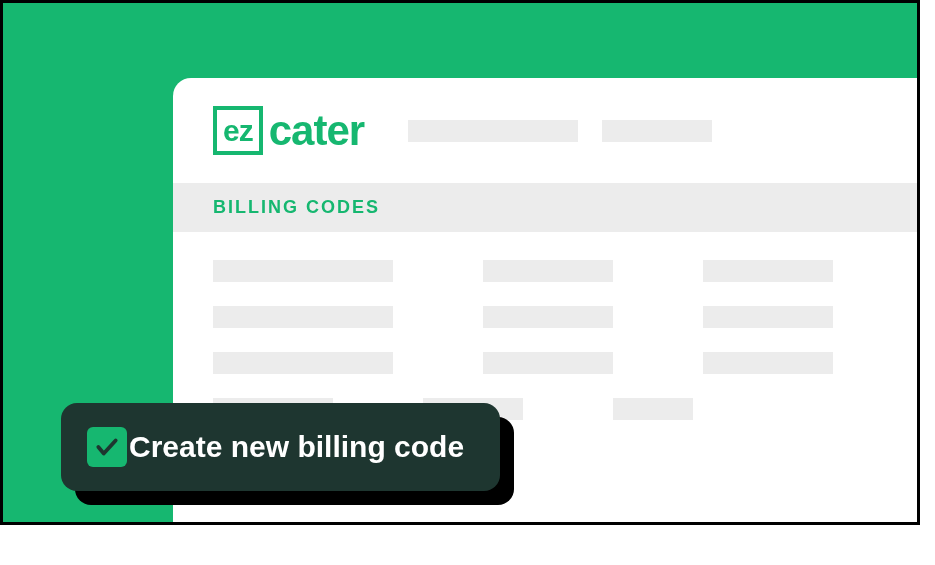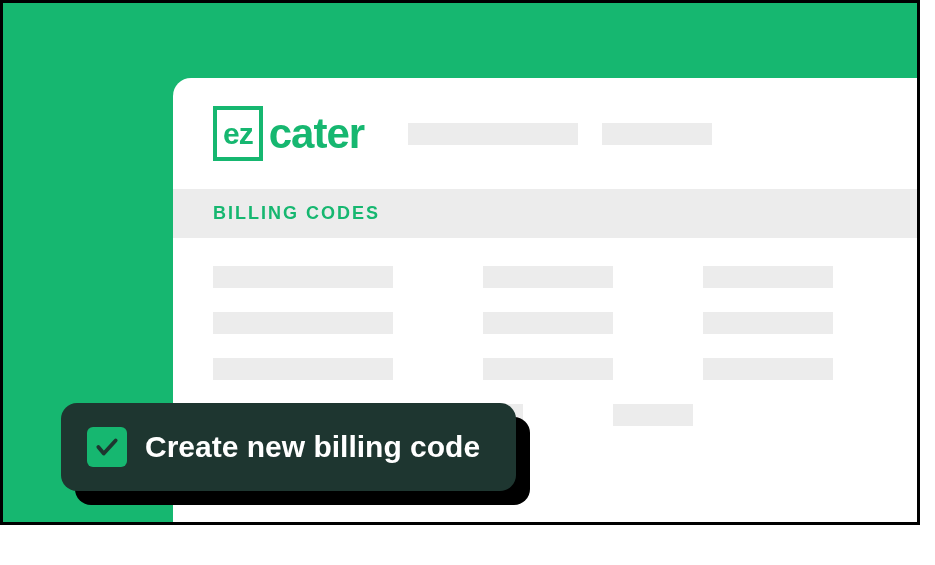--- a/index.html
+++ b/index.html
@@ -40,21 +40,21 @@
       display: inline-flex;
       align-items: center;
       gap: 2px;
     }
     .logo-box {
       display: inline-flex;
       align-items: center;
       justify-content: center;
       border: 4px solid #16b770;
       padding: 0 6px;
-      height: 55px;
+      height: 49px;
     }
     .logo-ez {
       font-size: 30px;
       font-weight: 800;
       color: #16b770;
       letter-spacing: -1px;
       line-height: 1;
     }
     .logo-cater {
       font-size: 42px;
@@ -107,21 +107,21 @@
       position: absolute;
       left: 58px;
       top: 400px;
       background: #1e3630;
       color: #fff;
       border: none;
       border-radius: 16px;
       padding: 24px 36px 24px 26px;
       display: flex;
       align-items: center;
-      gap: 18px;
+      gap: 2px;
       font-size: 30px;
       font-weight: 600;
       cursor: pointer;
       box-shadow: 14px 14px 0px 0px rgba(0, 0, 0, 1);
     }
     .check-icon {
       width: 40px;
       height: 40px;
       background: #16b770;
       border-radius: 6px;

